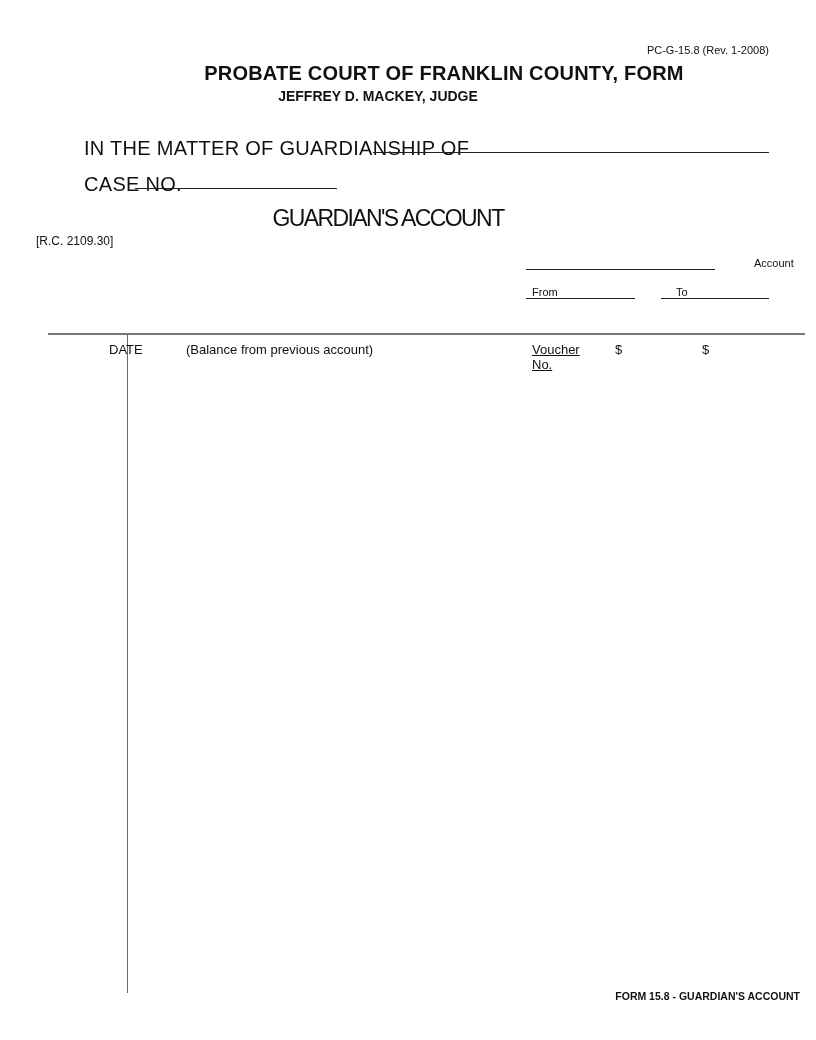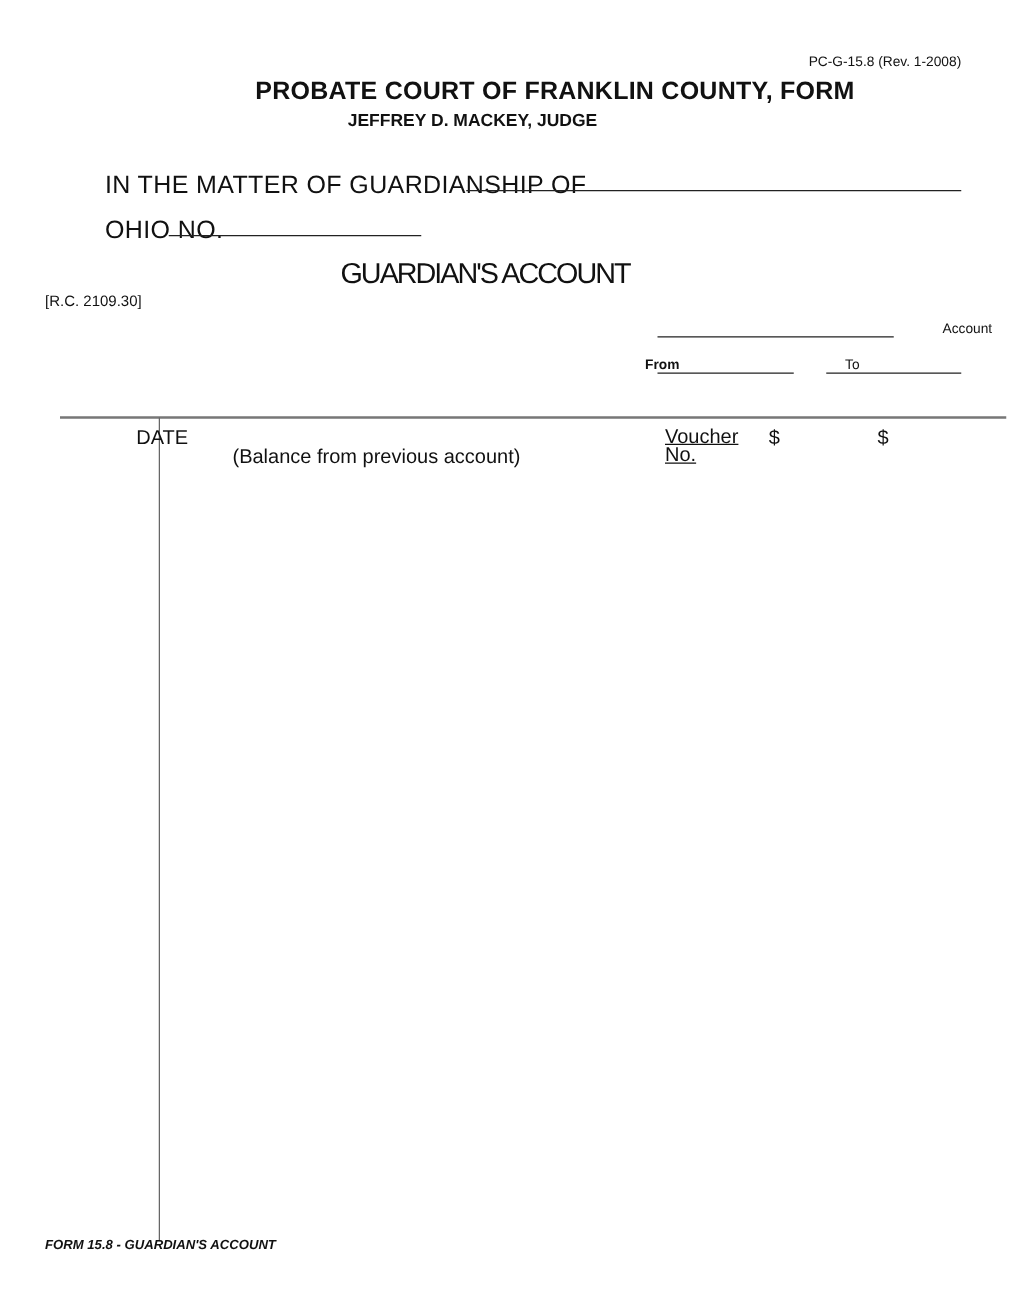--- a/index.html
+++ b/index.html
@@ -9,66 +9,66 @@
   .court { top:62px; left:0; width:816px; text-align:center; font-size:20px; font-weight:bold; letter-spacing:0.2px; }
   .judge { top:88px; left:0; width:684px; text-align:center; font-size:14px; font-weight:bold; }
   .line-row { font-size:20px; letter-spacing:0.3px; white-space:nowrap; }
   .matter { top:137px; left:48px; }
   .blank { position:absolute; border-bottom:1px solid #222; height:0; }
   .title { top:205px; left:0; width:704px; text-align:center; font-size:23px; letter-spacing:-1.6px; }
   .rc { top:234px; left:0; width:816px; text-align:left; font-size:12px; }
   .small { font-size:11px; }
   .hrule { top:333px; left:48px; width:721px; height:0; border-top:2px solid #777; }
   .vrule { top:334px; left:127px; width:0; height:659px; border-left:1.5px solid #666; }
-  .colhead { font-size:16px; }
-  .footer { top:990px; left:0; width:764px; text-align:left; font-size:10.5px; font-weight:bold;font-style:italic; }
+  .colhead { font-size:13px; }
+  .footer { top:990px; left:0; width:764px; text-align:right; font-size:10.5px; font-weight:bold; }
 </style>
 </head>
 <body>
 
 <div class="abs formno">PC-G-15.8  (Rev.  1-2008)</div>
 <div class="abs court">PROBATE COURT OF FRANKLIN COUNTY, FORM</div>
 <div class="abs judge">JEFFREY D. MACKEY, JUDGE</div>
 
 <div class="abs line-row matter">
   <span>IN THE MATTER OF GUARDIANSHIP OF</span>
 </div>
 <div class="blank" style="top:152px; left:373px; width:396px;">
   <span></span>
 </div>
 
 <div class="abs line-row" style="top:173px; left:48px;">
-  <span>OHIO NO.</span>
+  <span>CASE NO.</span>
 </div>
 <div class="blank" style="top:188px; left:135px; width:202px;">
   <span></span>
 </div>
 
 <div class="abs title">GUARDIAN'S ACCOUNT</div>
 <div class="abs rc">[R.C. 2109.30]</div>
 
 <div class="blank" style="top:269px; left:526px; width:189px;">
   <span></span>
 </div>
 <div class="abs small" style="top:257px; left:718px;">Account</div>
 
-<div class="abs small" style="top:286px; left:480px;font-weight:bold;">From</div>
+<div class="abs small" style="top:286px; left:496px;">From</div>
 <div class="blank" style="top:298px; left:526px; width:109px;">
   <span></span>
 </div>
 <div class="abs small" style="top:286px; left:640px;">To</div>
 <div class="blank" style="top:298px; left:661px; width:108px;">
   <span></span>
 </div>
 
 <div class="abs hrule"></div>
 <div class="abs vrule"></div>
 
 <div class="abs colhead" style="top:342px; left:73px;">DATE</div>
-<div class="abs colhead" style="top:342px; left:150px;margin-top:15px;">(Balance from previous account)</div>
+<div class="abs colhead" style="top:342px; left:150px;">(Balance from previous account)</div>
 <div class="abs colhead" style="top:342px; left:496px; line-height:15px;text-decoration:underline;">
   <div>Voucher</div>
   <div>No.</div>
 </div>
 <div class="abs colhead" style="top:342px; left:579px;">$</div>
 <div class="abs colhead" style="top:342px; left:666px;">$</div>
 
 <div class="abs" style="top:372px; left:130px; width:639px; height:618px;"></div>
 
 <div class="abs footer">FORM 15.8 - GUARDIAN'S ACCOUNT</div>

